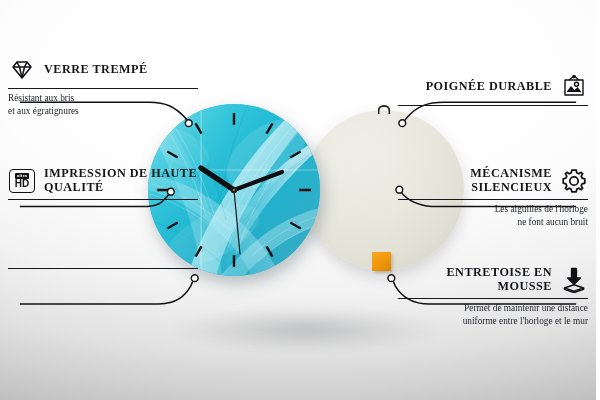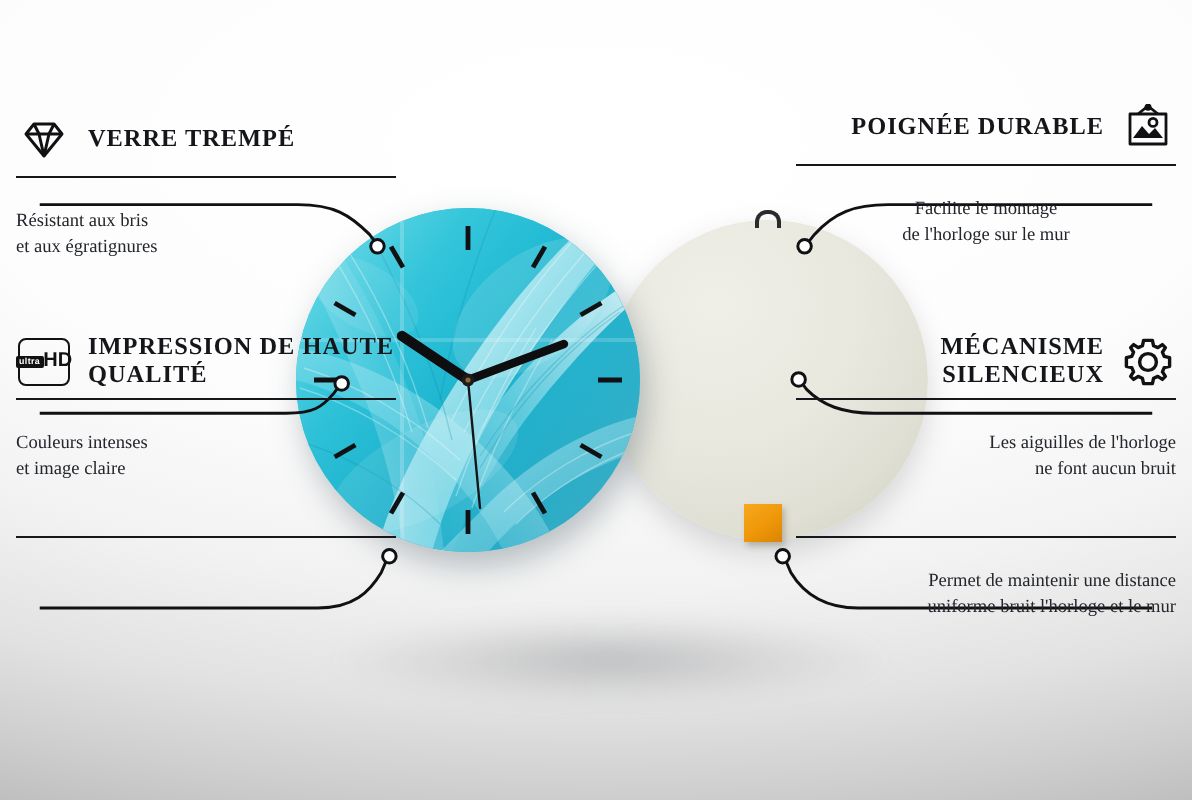--- a/index.html
+++ b/index.html
@@ -122,30 +122,30 @@
     height: 1.4px;
     background: #15171b;
     margin-top: 3px;
     width: 100%;
   }
   .feat-desc {
     font-family: "Liberation Serif", serif;
     font-size: 9.3px;
     line-height: 1.34;
     color: #23262b;
-    margin-top: 16px;
+    margin-top: 3px;
     white-space: pre-line;
   }
 
   
   .hd-badge {
     width: 26px; height: 24px;
     border: 1.8px solid #111;
     border-radius: 4px;
-    display: flex; flex-direction: row;
+    display: flex; flex-direction: column;
     align-items: center; justify-content: center;
     line-height: 1;
   }
   .hd-badge .hd-ultra {
     font-family: "Liberation Sans", sans-serif;
     font-size: 4.4px; font-weight: 700;
     letter-spacing: 0.2px;
     background: #111; color: #fff;
     padding: 0.6px 1.6px; border-radius: 1px;
   }
@@ -298,62 +298,69 @@
       <span class="feat-icon">
         <span class="hd-badge">
           <span class="hd-ultra">ultra</span>
           <span class="hd-main">HD</span>
         </span>
       </span>
       <span class="feat-title">IMPRESSION DE
 HAUTE QUALITÉ</span>
     </div>
     <div class="feat-rule"></div>
-    <div class="feat-desc">Couleurs intenses
-et image claire</div>
   </div>
 
   <div class="feature left" style="top:265px;">
     <div class="feat-rule"></div>
   </div>
 
-  <div class="feature right" style="top:49px;text-align:center;">
+  <div class="feature right" style="top:72px;">
     <div class="feat-head">
       <span class="feat-title">POIGNÉE
 DURABLE</span>
       <span class="feat-icon">
         <svg viewBox="0 0 26 24" width="26" height="24" fill="none" stroke="#111114" stroke-width="1.4" stroke-linejoin="round">
           <path d="M13 1 L8 5 M13 1 L18 5"></path>
           <circle cx="13" cy="1.6" r="1.1" fill="#111114"></circle>
           <rect x="4" y="5" width="18" height="15"></rect>
           <path d="M5.5 17 L10 11 L13.5 15 L16.5 12 L20.5 17 Z" fill="#111114" stroke="none"></path>
           <circle cx="15.5" cy="9.2" r="2"></circle>
         </svg>
       </span>
     </div>
     <div class="feat-rule"></div>
-    <div class="feat-desc">Facilite le montage
-de l'horloge sur le mur</div>
   </div>
 
   <div class="feature right" style="top:166px;text-align:right;">
     <div class="feat-head">
       <span class="feat-title">MÉCANISME
 SILENCIEUX</span>
       <span class="feat-icon">
         <svg viewBox="0 0 26 26" width="26" height="26" fill="none" stroke="#111114" stroke-width="1.7" stroke-linejoin="round">
           <path d="M13 2.2 L15.2 2.2 L15.8 4.9 L17.9 5.8 L20.2 4.3 L21.7 5.8 L20.2 8.1 L21.1 10.2 L23.8 10.8 L23.8 13 L23.8 15.2 L21.1 15.8 L20.2 17.9 L21.7 20.2 L20.2 21.7 L17.9 20.2 L15.8 21.1 L15.2 23.8 L13 23.8 L10.8 23.8 L10.2 21.1 L8.1 20.2 L5.8 21.7 L4.3 20.2 L5.8 17.9 L4.9 15.8 L2.2 15.2 L2.2 13 L2.2 10.8 L4.9 10.2 L5.8 8.1 L4.3 5.8 L5.8 4.3 L8.1 5.8 L10.2 4.9 L10.8 2.2 Z"></path>
           <circle cx="13" cy="13" r="4.2"></circle>
         </svg>
       </span>
     </div>
     <div class="feat-rule"></div>
     <div class="feat-desc">Les aiguilles de l'horloge
 ne font aucun bruit</div>
   </div>
 
   <div class="feature right" style="top:265px;">
+    <div class="feat-head">
+      <span class="feat-title">ENTRETOISE
+EN MOUSSE</span>
+      <span class="feat-icon">
+        <svg viewBox="0 0 26 26" width="26" height="26" fill="none" stroke="#111114" stroke-width="1.5" stroke-linejoin="round">
+          <path d="M10.6 1.5 H15.4 V11 H19.3 L13 17.2 L6.7 11 H10.6 Z" fill="#111114"></path>
+          <path d="M13 17.8 L22.5 21 L13 24.2 L3.5 21 Z"></path>
+          <path d="M3.5 21 L3.5 22.4 L13 25.6 L22.5 22.4 L22.5 21"></path>
+        </svg>
+      </span>
+    </div>
     <div class="feat-rule"></div>
     <div class="feat-desc">Permet de maintenir une distance
-uniforme bruit l'horloge et le mur</div>
+uniforme entre l'horloge et le mur</div>
   </div>
 
 </div>
 
 </body></html>

